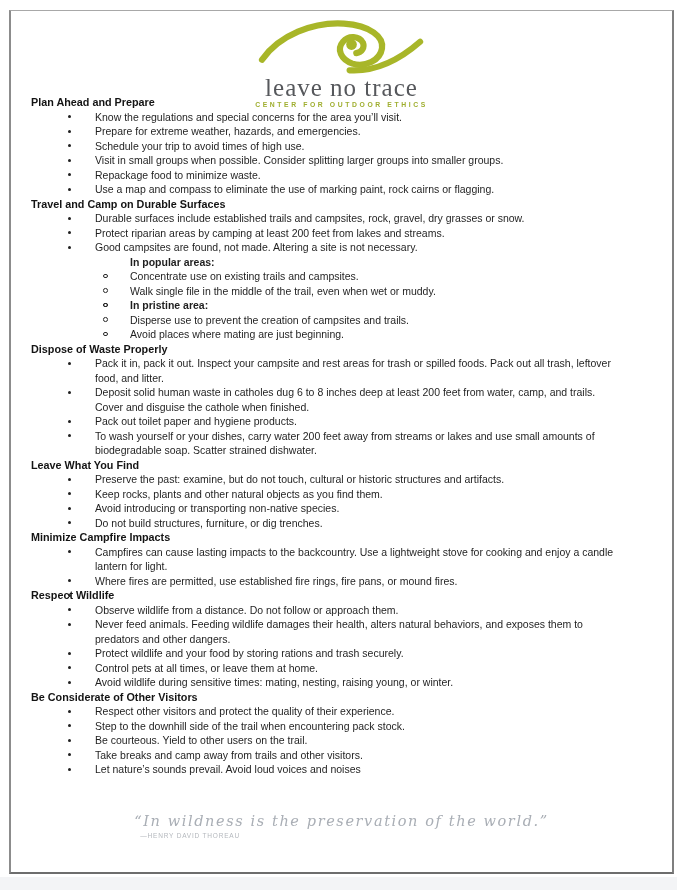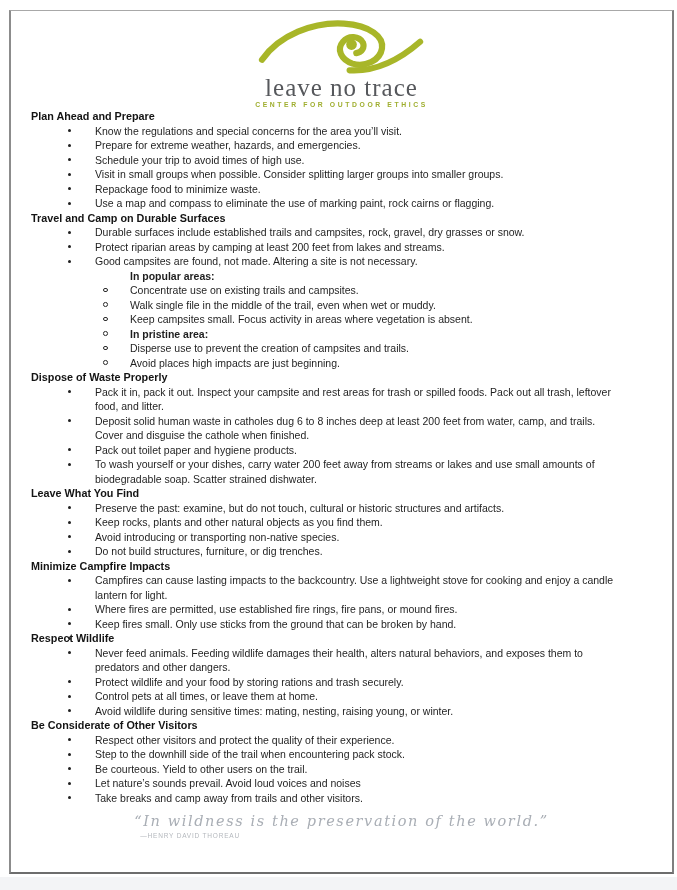--- a/index.html
+++ b/index.html
@@ -25,21 +25,21 @@
   .swirl{ display:block;margin:0 auto; }
   .wordmark{
     font-family:"Liberation Serif", serif;
     font-size:25px;line-height:24px;color:#56585c;letter-spacing:1px;
   }
   .tagline{
     font-size:6.8px;line-height:9px;font-weight:bold;
     color:#9fae2f;letter-spacing:2.6px;
   }
   
-  .content{ position:absolute;left:0;top:98px;right:0; }
+  .content{ position:absolute;left:0;top:84px;right:0; }
   .sec-heading{
     font-weight:bold;font-size:10.8px;line-height:14.5px;color:#141414;
     padding-left:20px;
   }
   .li{
     position:relative;font-size:10.5px;line-height:14.5px;color:#1f1f1f;
   }
   .li.lvl1{ padding-left:84px;  padding-right:46px; }
   .li.lvl2{ padding-left:119px; }
   .li.boldtext{ font-weight:bold; }
@@ -87,50 +87,50 @@
       <div class="li lvl1"><span class="marker dot"></span><span>Visit in small groups when possible. Consider splitting larger groups into smaller groups.</span></div>
       <div class="li lvl1"><span class="marker dot"></span><span>Repackage food to minimize waste.</span></div>
       <div class="li lvl1"><span class="marker dot"></span><span>Use a map and compass to eliminate the use of marking paint, rock cairns or flagging.</span></div>
       <div class="sec-heading">Travel and Camp on Durable Surfaces</div>
       <div class="li lvl1"><span class="marker dot"></span><span>Durable surfaces include established trails and campsites, rock, gravel, dry grasses or snow.</span></div>
       <div class="li lvl1"><span class="marker dot"></span><span>Protect riparian areas by camping at least 200 feet from lakes and streams.</span></div>
       <div class="li lvl1"><span class="marker dot"></span><span>Good campsites are found, not made. Altering a site is not necessary.</span></div>
       <div class="li lvl2 boldtext"><span>In popular areas:</span></div>
       <div class="li lvl2"><span class="marker ring"></span><span>Concentrate use on existing trails and campsites.</span></div>
       <div class="li lvl2"><span class="marker ring"></span><span>Walk single file in the middle of the trail, even when wet or muddy.</span></div>
-      <div class="li lvl2"><span class="marker ring"></span><span>Keep campsites small. Focus activity in areas where vegetation is absent.</span></div>
+      <div class="li lvl2"><span class="marker ring"></span></div>
       <div class="li lvl2 boldtext"><span class="marker ring"></span><span>In pristine area:</span></div>
       <div class="li lvl2"><span class="marker ring"></span><span>Disperse use to prevent the creation of campsites and trails.</span></div>
-      <div class="li lvl2"><span class="marker ring"></span><span>Avoid places high impacts are just beginning.</span></div>
+      <div class="li lvl2"><span class="marker ring"></span><span>Avoid places where mating are just beginning.</span></div>
       <div class="sec-heading">Dispose of Waste Properly</div>
       <div class="li lvl1"><span class="marker dot"></span><span>Pack it in, pack it out. Inspect your campsite and rest areas for trash or spilled foods. Pack out all trash, leftover food, and litter.</span></div>
       <div class="li lvl1"><span class="marker dot"></span><span>Deposit solid human waste in catholes dug 6 to 8 inches deep at least 200 feet from water, camp, and trails. Cover and disguise the cathole when finished.</span></div>
       <div class="li lvl1"><span class="marker dot"></span><span>Pack out toilet paper and hygiene products.</span></div>
       <div class="li lvl1"><span class="marker dot"></span><span>To wash yourself or your dishes, carry water 200 feet away from streams or lakes and use small amounts of biodegradable soap. Scatter strained dishwater.</span></div>
       <div class="sec-heading">Leave What You Find</div>
       <div class="li lvl1"><span class="marker dot"></span><span>Preserve the past: examine, but do not touch, cultural or historic structures and artifacts.</span></div>
       <div class="li lvl1"><span class="marker dot"></span><span>Keep rocks, plants and other natural objects as you find them.</span></div>
       <div class="li lvl1"><span class="marker dot"></span><span>Avoid introducing or transporting non-native species.</span></div>
       <div class="li lvl1"><span class="marker dot"></span><span>Do not build structures, furniture, or dig trenches.</span></div>
       <div class="sec-heading">Minimize Campfire Impacts</div>
       <div class="li lvl1"><span class="marker dot"></span><span>Campfires can cause lasting impacts to the backcountry. Use a lightweight stove for cooking and enjoy a candle lantern for light.</span></div>
       <div class="li lvl1"><span class="marker dot"></span><span>Where fires are permitted, use established fire rings, fire pans, or mound fires.</span></div>
-      <div class="li lvl1"><span class="marker dot"></span><span>Keep fires small. Only use sticks from the ground that can be broken by hand.</span></div>
       <div class="li lvl1"><span class="marker dot"></span></div>
       <div class="sec-heading">Respect Wildlife</div>
+      <div class="li lvl1"><span class="marker dot"></span><span>Observe wildlife from a distance. Do not follow or approach them.</span></div>
       <div class="li lvl1"><span class="marker dot"></span><span>Never feed animals. Feeding wildlife damages their health, alters natural behaviors, and exposes them to predators and other dangers.</span></div>
       <div class="li lvl1"><span class="marker dot"></span><span>Protect wildlife and your food by storing rations and trash securely.</span></div>
       <div class="li lvl1"><span class="marker dot"></span><span>Control pets at all times, or leave them at home.</span></div>
       <div class="li lvl1"><span class="marker dot"></span><span>Avoid wildlife during sensitive times: mating, nesting, raising young, or winter.</span></div>
       <div class="sec-heading">Be Considerate of Other Visitors</div>
       <div class="li lvl1"><span class="marker dot"></span><span>Respect other visitors and protect the quality of their experience.</span></div>
       <div class="li lvl1"><span class="marker dot"></span><span>Step to the downhill side of the trail when encountering pack stock.</span></div>
       <div class="li lvl1"><span class="marker dot"></span><span>Be courteous. Yield to other users on the trail.</span></div>
+      <div class="li lvl1"><span class="marker dot"></span><span>Take breaks and camp away from trails and other visitors.</span></div>
       <div class="li lvl1"><span class="marker dot"></span><span>Let nature’s sounds prevail. Avoid loud voices and noises</span></div>
-      <div class="li lvl1"><span class="marker dot"></span><span>Take breaks and camp away from trails and other visitors.</span></div>
     </div>
 
   <div class="footer">
     <div class="quote-inner">
       <div class="quote">“In wildness is the preservation of the world.”</div>
       <div class="attribution">—HENRY DAVID THOREAU</div>
     </div>
   </div>
 
 </div>

